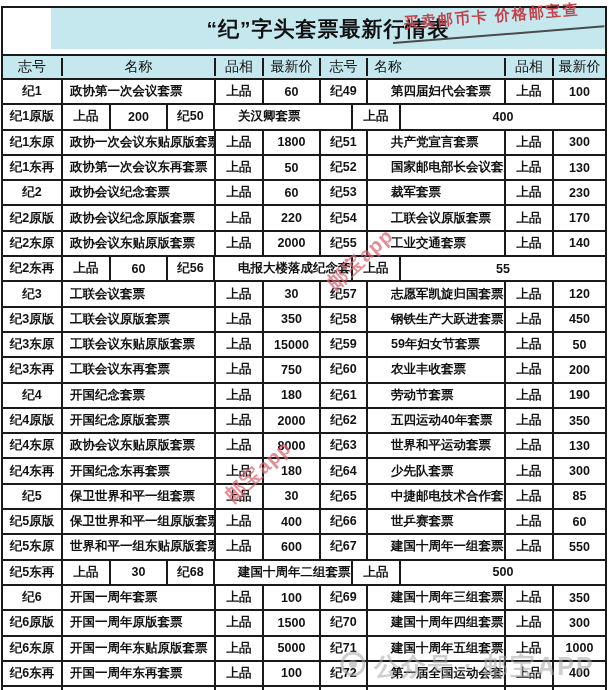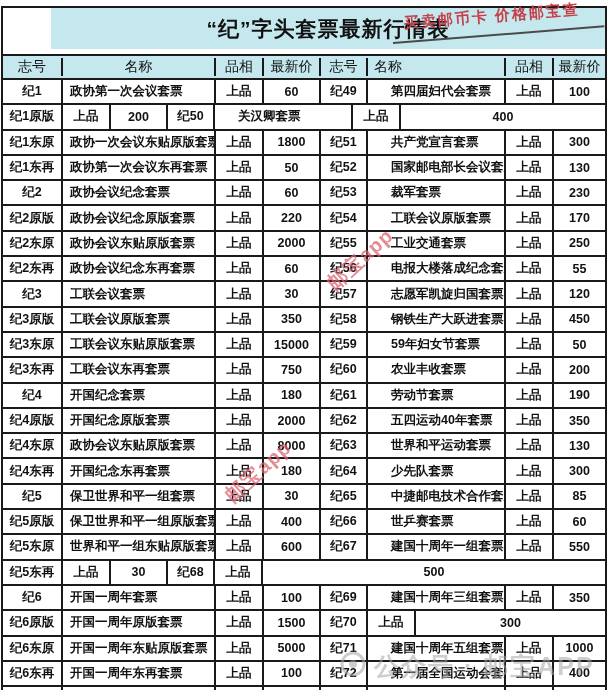--- a/index.html
+++ b/index.html
@@ -136,26 +136,25 @@
   </div>
 
   <div class="trow">
     <div class="cell c1">纪2东原</div>
     <div class="cell c2">政协会议东贴原版套票</div>
     <div class="cell c3">上品</div>
     <div class="cell c4">2000</div>
     <div class="cell c5">纪55</div>
     <div class="cell c6">工业交通套票</div>
     <div class="cell c7">上品</div>
-    <div class="cell c8">250</div>
+    <div class="cell c8">140</div>
   </div>
 
   <div class="trow">
     <div class="cell c1">纪2东再</div>
-    <div class="cell c2">政协会议纪念东再套票</div>
     <div class="cell c3">上品</div>
     <div class="cell c4">60</div>
     <div class="cell c5">纪56</div>
     <div class="cell c6">电报大楼落成纪念套票</div>
     <div class="cell c7">上品</div>
     <div class="cell c8">55</div>
   </div>
 
   <div class="trow">
     <div class="cell c1">纪3</div>
@@ -276,20 +275,21 @@
     <div class="cell c6">建国十周年一组套票</div>
     <div class="cell c7">上品</div>
     <div class="cell c8">550</div>
   </div>
 
   <div class="trow">
     <div class="cell c1">纪5东再</div>
     <div class="cell c3">上品</div>
     <div class="cell c4">30</div>
     <div class="cell c5">纪68</div>
+    <div class="cell c6">建国十周年二组套票</div>
     <div class="cell c7">上品</div>
     <div class="cell c8">500</div>
   </div>
 
   <div class="trow">
     <div class="cell c1">纪6</div>
     <div class="cell c2">开国一周年套票</div>
     <div class="cell c3">上品</div>
     <div class="cell c4">100</div>
     <div class="cell c5">纪69</div>
@@ -297,20 +297,21 @@
     <div class="cell c7">上品</div>
     <div class="cell c8">350</div>
   </div>
 
   <div class="trow">
     <div class="cell c1">纪6原版</div>
     <div class="cell c2">开国一周年原版套票</div>
     <div class="cell c3">上品</div>
     <div class="cell c4">1500</div>
     <div class="cell c5">纪70</div>
+    <div class="cell c6">建国十周年四组套票</div>
     <div class="cell c7">上品</div>
     <div class="cell c8">300</div>
   </div>
 
   <div class="trow">
     <div class="cell c1">纪6东原</div>
     <div class="cell c2">开国一周年东贴原版套票</div>
     <div class="cell c3">上品</div>
     <div class="cell c4">5000</div>
     <div class="cell c5">纪71</div>

